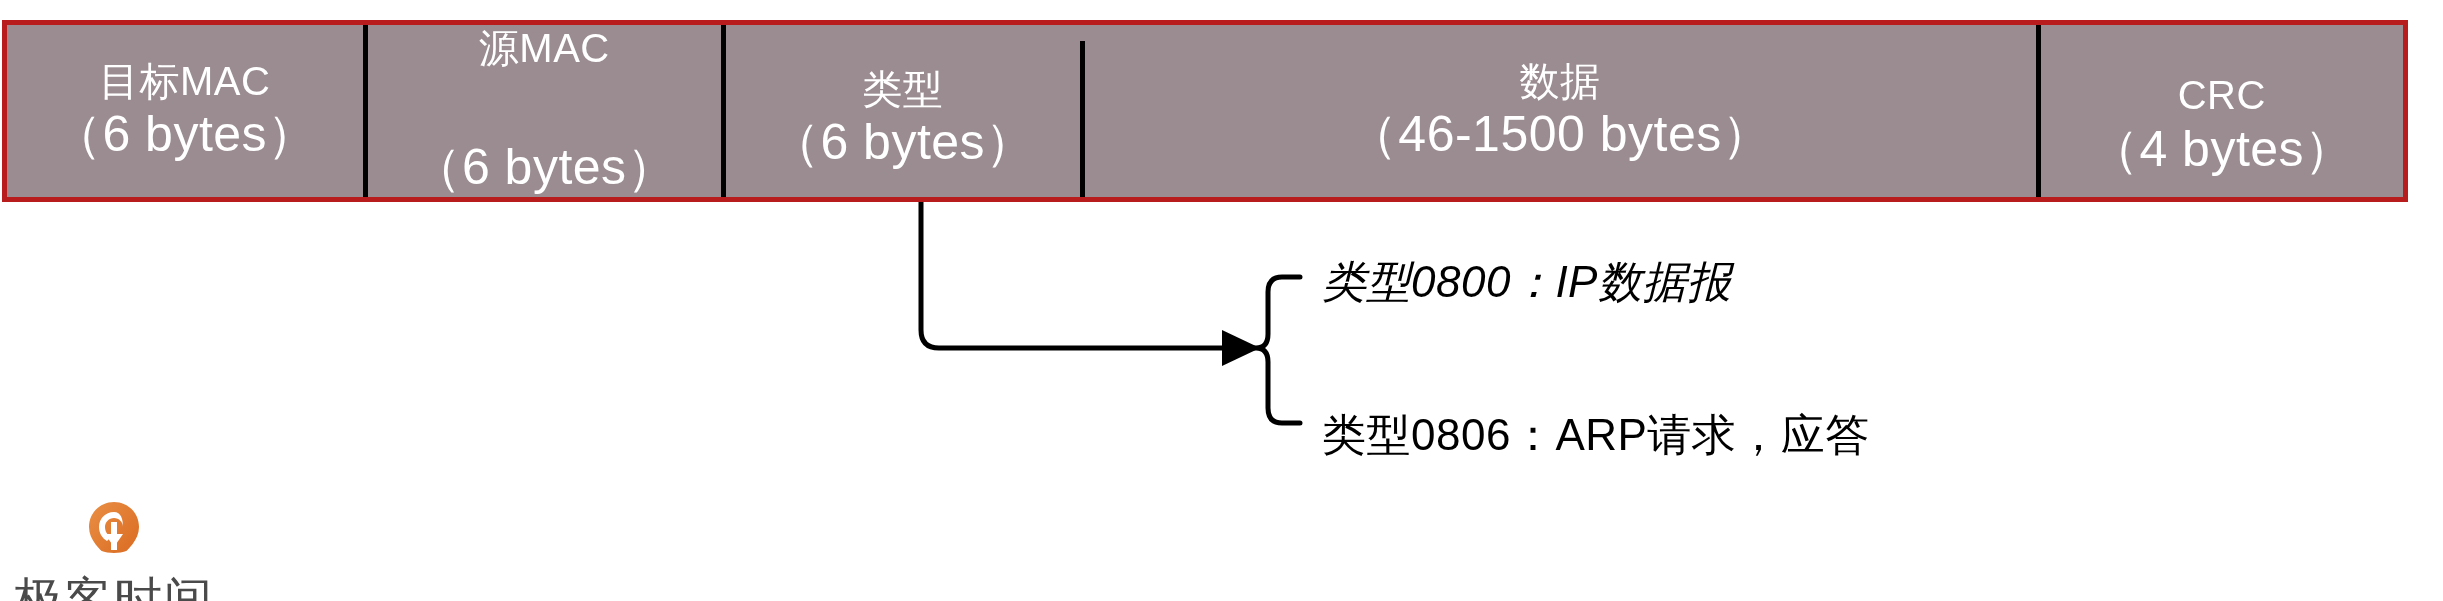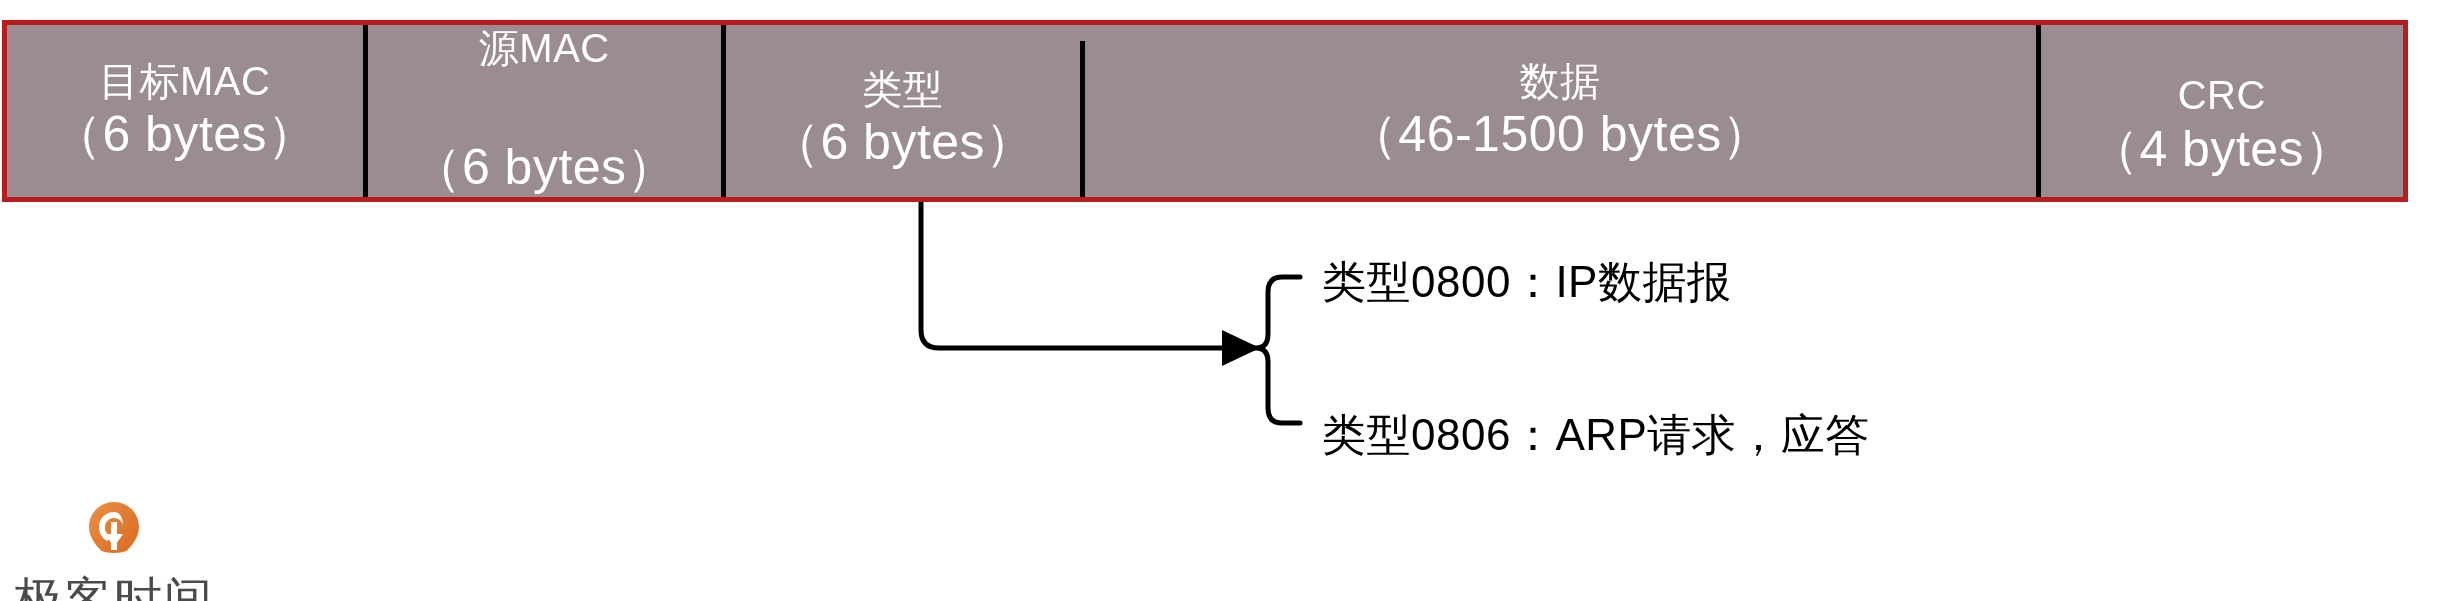--- a/index.html
+++ b/index.html
@@ -72,21 +72,21 @@
 
   
   .annotation-text {
     position: absolute;
     font-size: 44px;
     line-height: 1.1;
     color: #000000;
     white-space: nowrap;
     letter-spacing: 0.5px;
   }
-  #annotation-line-0 { left: 1322px; top: 258px; }
+  #annotation-line-0 { left: 1322px; top: 258px; font-style: italic; }
   #annotation-line-1 { left: 1322px; top: 411px; }
 
   
   #footer-logo {
     position: absolute;
     left: 14px;
     top: 500px;
     display: flex;
     flex-direction: column;
     align-items: center;

